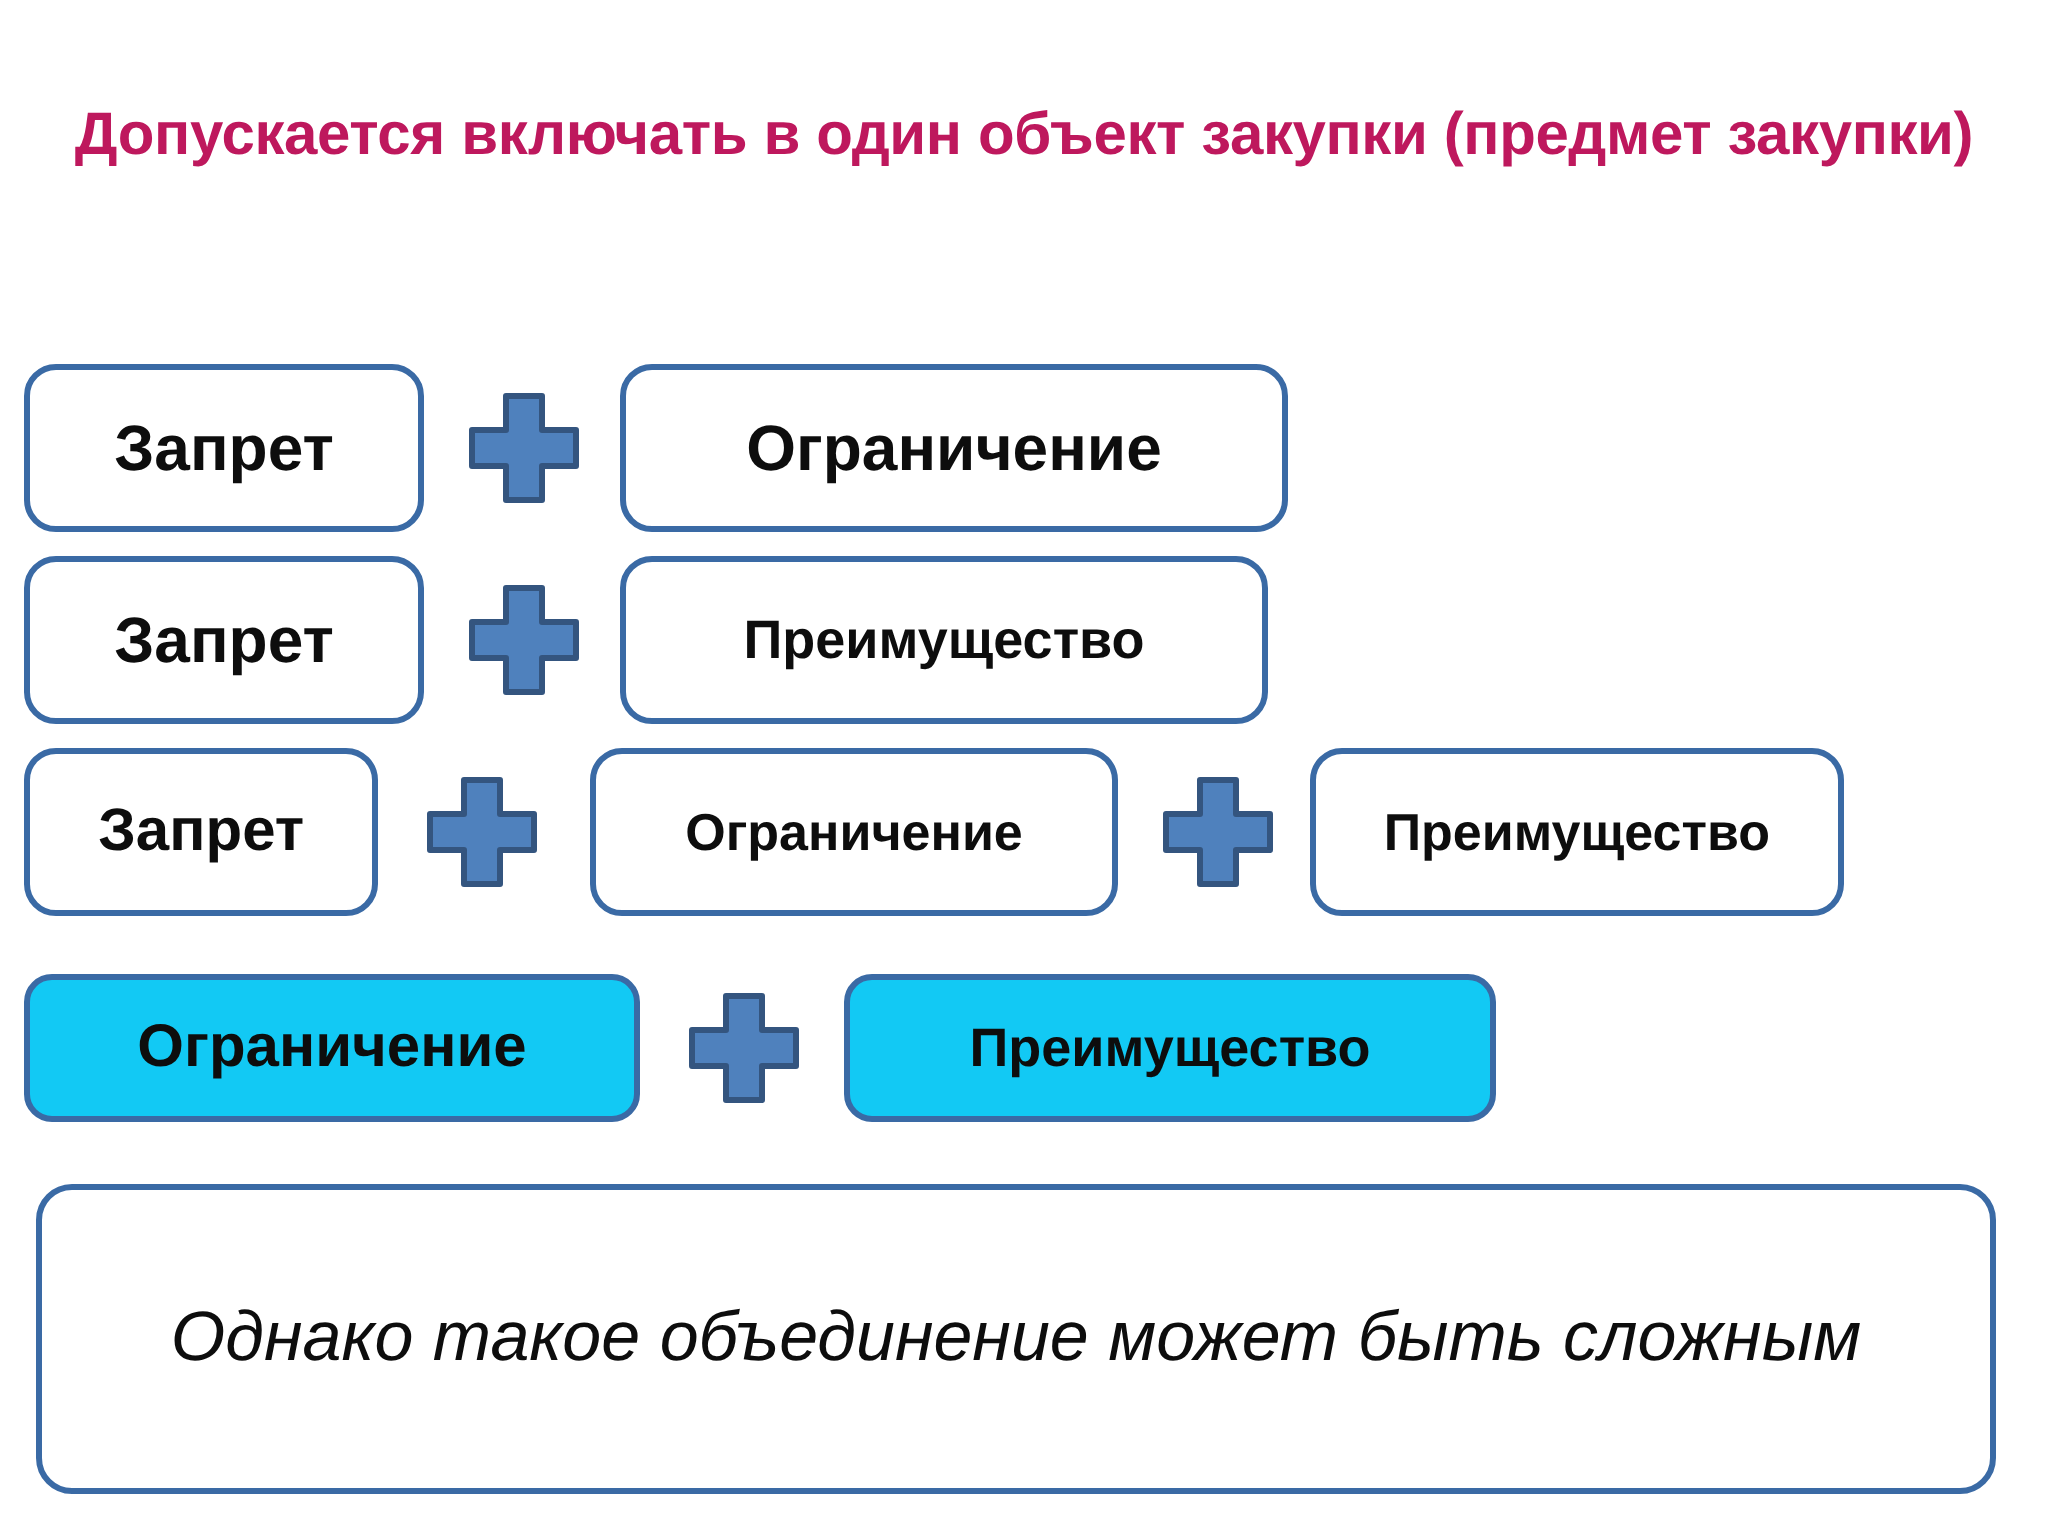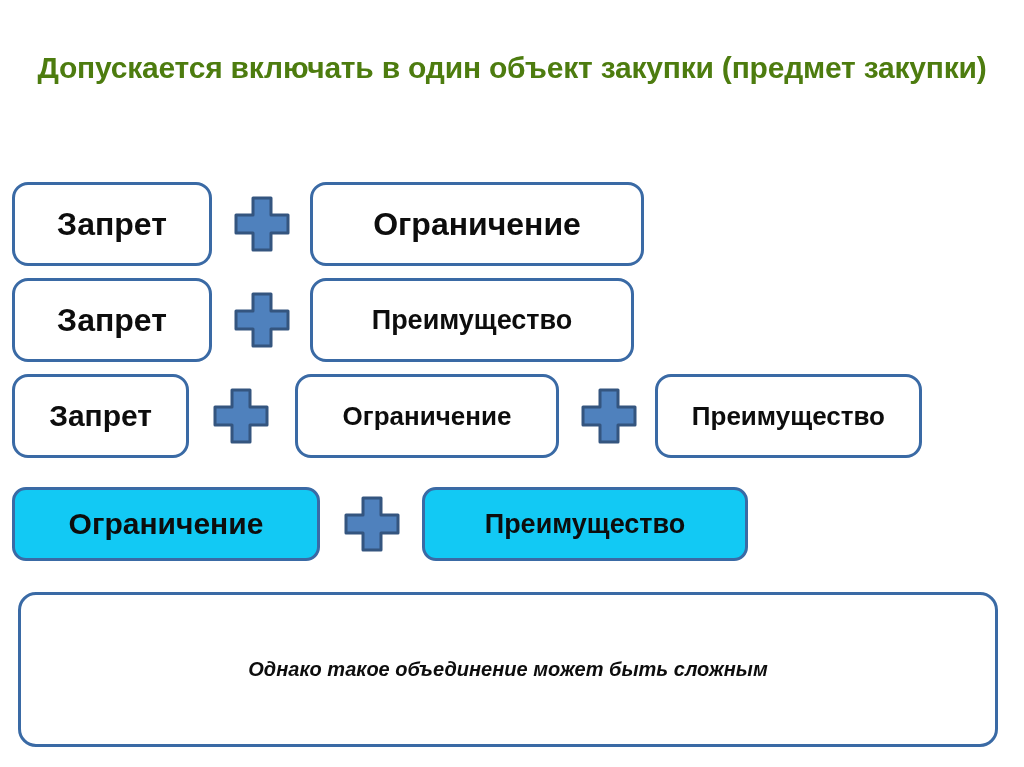--- a/index.html
+++ b/index.html
@@ -25,21 +25,21 @@
   
   #slide-title {
     position: absolute;
     left: 16px;
     top: 30px;
     width: 992px;
     text-align: center;
     font-size: 30px;
     line-height: 1.22;
     font-weight: bold;
-    color: #4d7c0f;
+    color: #be185d;
     letter-spacing: -0.2px;
   }
 
   
   .row {
     position: absolute;
     left: 0;
     width: 922px;
     height: 84px;
     display: flex;
@@ -112,23 +112,23 @@
     box-sizing: border-box;
     border: 3px solid #3a6aa5;
     border-radius: 18px;
     background: #ffffff;
     display: flex;
     align-items: center;
     justify-content: center;
   }
   #note-text {
     text-align: center;
-    font-size: 20px;
+    font-size: 35px;
     line-height: 1.32;
-    font-weight: bold;
+    font-weight: normal;
     font-style: italic;
     color: #0d0d0d;
     padding: 0 24px;
   }
 </style>
 </head>
 <body>
 
 <div id="slide">
 

